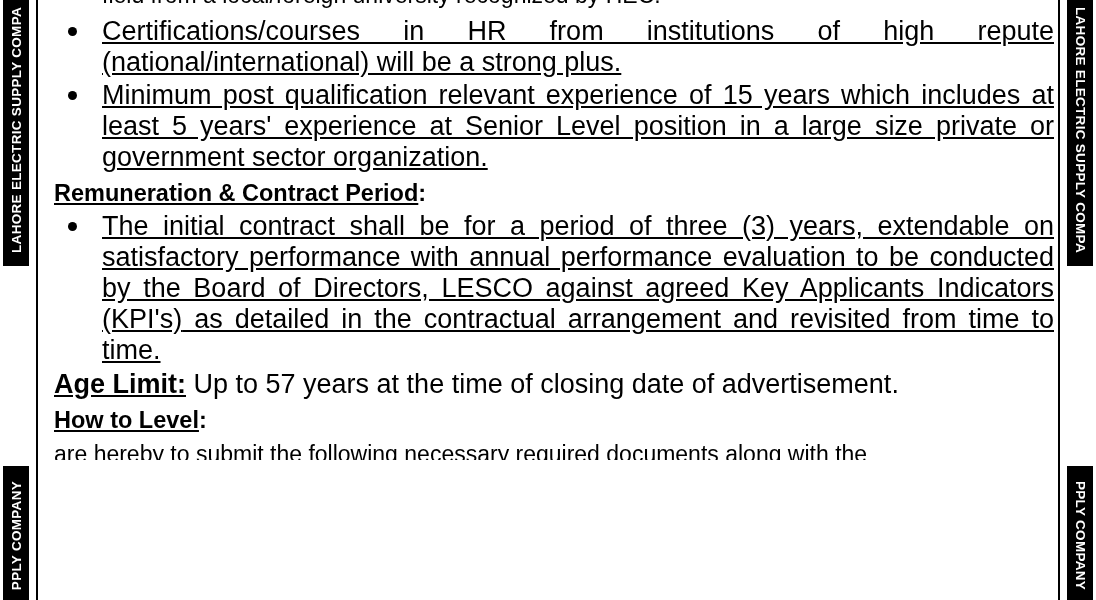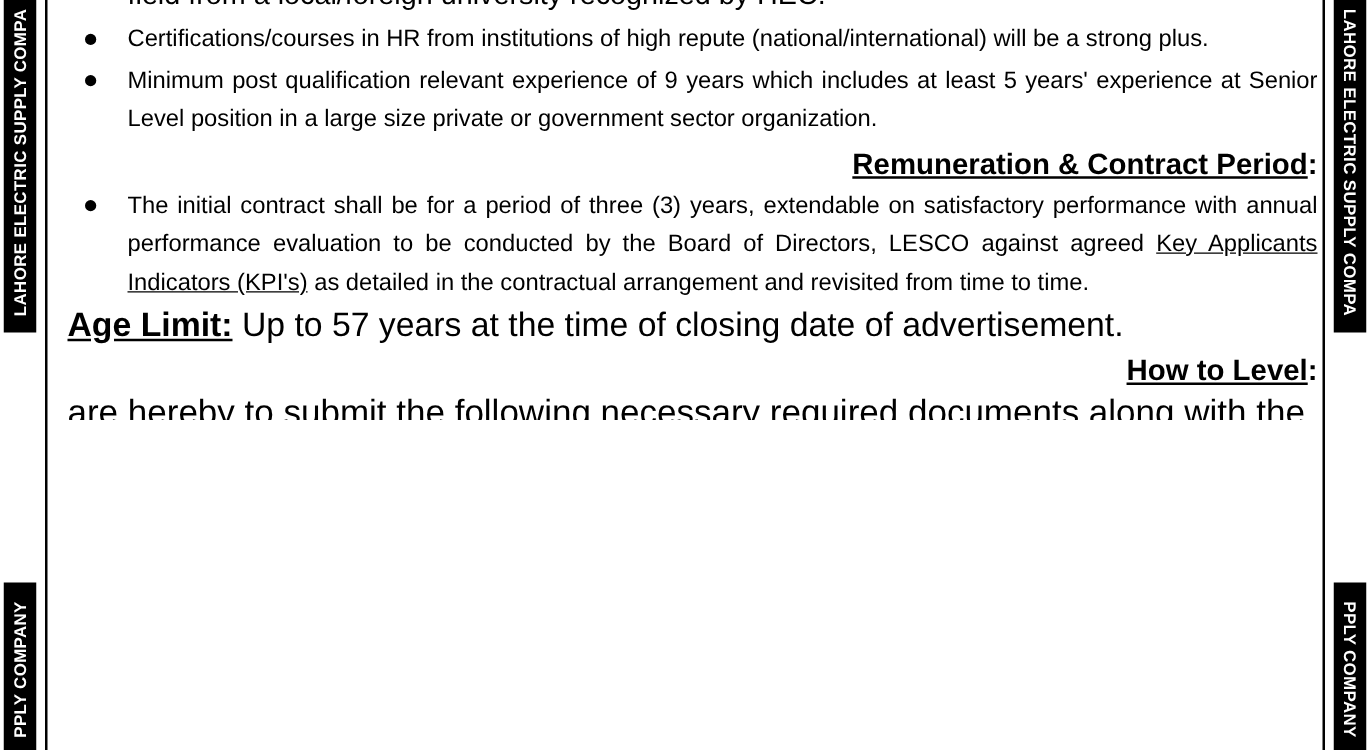--- a/index.html
+++ b/index.html
@@ -125,43 +125,43 @@
 
   ul.bullets {
     list-style: none;
     margin: 0;
     padding: 0;
   }
   li.bullet {
     position: relative;
     padding-left: 56px;
     margin: 0 0 2px 0;
-    font-size: 19px;
+    font-size: 27px;
     line-height: 31px;
     text-align: justify;
     text-justify: inter-word;
     color: #000;
+    text-decoration: underline;
   }
   li.bullet .dot {
     position: absolute;
     left: 22px;
     top: 11px;
     width: 9px;
     height: 9px;
     background: #000;
     border-radius: 50%;
   }
 
   .section-head {
     font-size: 23.5px;
     line-height: 33px;
     font-weight: bold;
     margin: 4px 0 1px 8px;
     color: #000;
-    text-align: right;
   }
   .section-head .u {
     text-decoration: underline;
   }
 
   .para {
     font-size: 27px;
     line-height: 32px;
     text-align: justify;
     text-justify: inter-word;
@@ -179,21 +179,21 @@
 
   .bottom-clip {
     height: 22px;
     overflow: hidden;
     position: relative;
   }
   .bottom-clip .cut-text {
     position: absolute;
     top: 0;
     left: 8px;
-    font-size: 28px;
+    font-size: 23px;
     line-height: 32px;
     white-space: nowrap;
     color: #000;
   }
 </style>
 </head>
 <body>
 
 <div class="page">
 
@@ -224,21 +224,21 @@
       <div class="cut-text">field from a local/foreign university recognized by HEC.</div>
     </div>
 
     <ul class="bullets">
       <li class="bullet">
         <span class="dot"></span>
         <span>Certifications/courses in HR from institutions of high repute (national/international) will be a strong plus.</span>
       </li>
       <li class="bullet">
         <span class="dot"></span>
-        <span>Minimum post qualification relevant experience of 9 years which includes at least 5 years' experience at Senior Level position in a large size private or government sector organization.</span>
+        <span>Minimum post qualification relevant experience of 15 years which includes at least 5 years' experience at Senior Level position in a large size private or government sector organization.</span>
       </li>
     </ul>
 
     <div class="section-head">
       <span class="u">Remuneration &amp; Contract Period</span><span>:</span>
     </div>
 
     <ul class="bullets">
       <li class="bullet">
         <span class="dot"></span>

